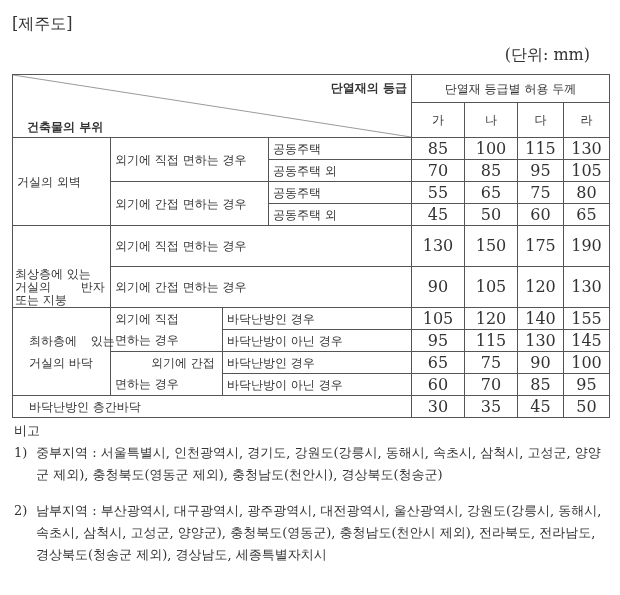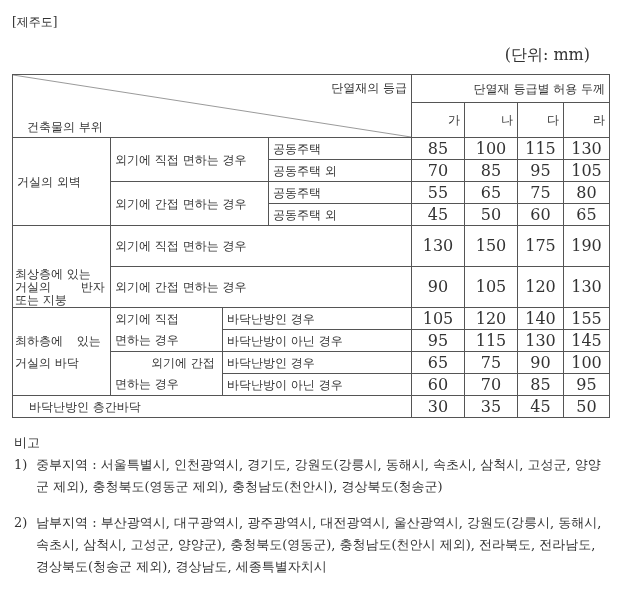--- a/index.html
+++ b/index.html
@@ -1,33 +1,33 @@
 <!DOCTYPE html>
 <html><head>
 <meta charset="utf-8">
 <style>
   html, body { margin:0; padding:0; background:#ffffff; }
   body { width:620px; height:595px; position:relative; overflow:hidden;
          font-family:"DejaVu Serif", "Liberation Serif", serif; color:#333333; }
-  .region-title { position:absolute; left:12px; top:14px; font-size:12px; }
+  .region-title { position:absolute; left:12px; top:14px; font-size:16px; }
   .unit { position:absolute; right:30px; top:45px; font-size:16px; }
   table.grid { position:absolute; left:12px; top:74px; width:597px;
                border-collapse:collapse; font-size:12px; table-layout:fixed; }
   table.grid td { border:1px solid #555555; padding:0 4px; height:21px; line-height:14px; white-space:nowrap; }
   table.grid td.num { text-align:center; font-size:16px; }
-  table.grid td.c { text-align:right; }
+  table.grid td.c { text-align:center; }
   table.grid tr.hdr1 td { height:27px; }
   table.grid tr.hdr2 td { height:34px; }
-  .diag-cell { position:relative; padding:0 !important; }
+  .diag-cell { position:relative; padding:0 !important;font-weight:bold; }
   .diag-cell svg { position:absolute; left:0; top:0; width:100%; height:100%; }
   .diag-top { position:absolute; right:4px; top:6px; }
   .diag-bottom { position:absolute; left:14px; bottom:3px;margin-top:6px; }
   .thick-top td { border-top:2px solid #444444; }
   .justify3 { display:flex; justify-content:space-between;margin-top:42px; }
-  .notes { position:absolute; left:14px; top:420px; font-size:13px; line-height:22px; width:600px;margin-top:12px; }
+  .notes { position:absolute; left:14px; top:420px; font-size:13px; line-height:22px; width:600px; }
   .note-item { display:flex; margin-top:0; }
   .note-item .num-l { width:22px; flex:none; }
   .note-item .txt { width:572px; }
   .note-gap { height:14px; }
 </style>
 </head>
 <body>
 
 <div class="region-title">[제주도]</div>
 <div class="unit">(단위: mm)</div>
@@ -107,21 +107,21 @@
   </tr>
   <tr>
     <td colspan="3">외기에 간접 면하는 경우</td>
     <td class="num">90</td>
     <td class="num">105</td>
     <td class="num">120</td>
     <td class="num">130</td>
   </tr>
 
   <tr>
-    <td rowspan="4" style="line-height:22px; padding:0 2px;">
+    <td rowspan="4" style="line-height:22px; padding:0 16px;">
       <div style="word-spacing:10px;">최하층에 있는</div>
       <div>거실의 바닥</div>
     </td>
     <td style="border-bottom:none;">외기에 직접</td>
     <td colspan="2">바닥난방인 경우</td>
     <td class="num">105</td>
     <td class="num">120</td>
     <td class="num">140</td>
     <td class="num">155</td>
   </tr>

